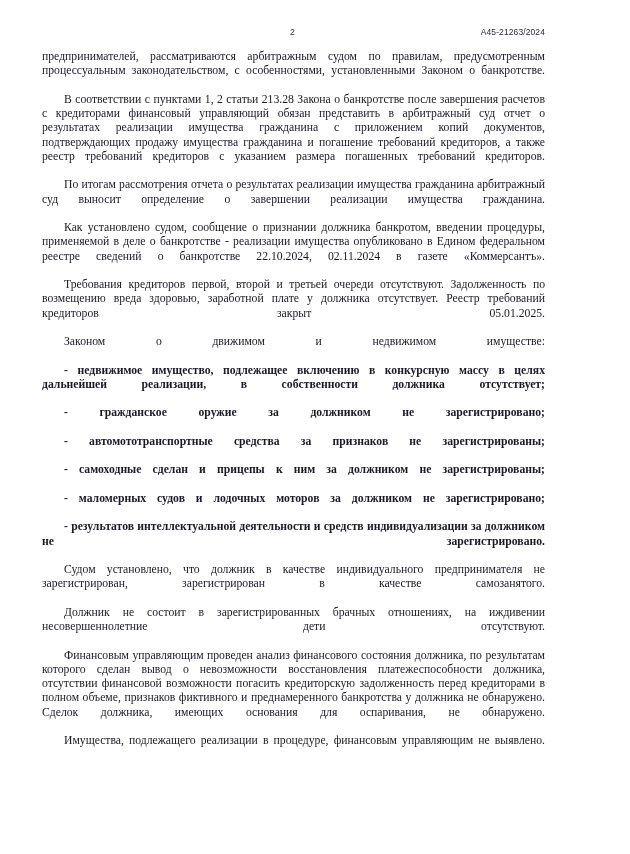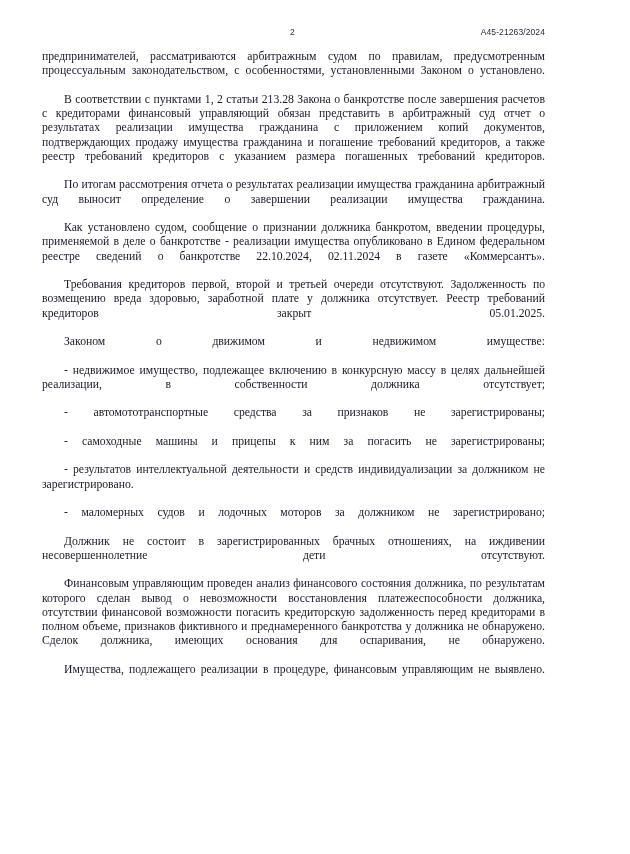--- a/index.html
+++ b/index.html
@@ -60,65 +60,68 @@
     font-size: 11.7px;
     line-height: 14.25px;
     hyphens: none;
     word-spacing: 0;
   }
   .para.no-indent {
     text-indent: 0;
   }
   .para.dash-item {
     text-indent: 22px;
+    font-weight: bold;
   }
   
   .para::after {
     content: "";
     display: inline-block;
     width: 100%;
   }
 </style>
 </head>
 <body>
 
 <div class="page">
 
   <div class="doc-header">
     <span class="page-number">2</span>
     <span class="case-number">А45-21263/2024</span>
   </div>
 
   <div class="doc-body">
 
-    <p class="para no-indent">предпринимателей, рассматриваются арбитражным судом по правилам, предусмотренным процессуальным законодательством, с особенностями, установленными Законом о установлено.</p>
+    <p class="para no-indent">предпринимателей, рассматриваются арбитражным судом по правилам, предусмотренным процессуальным законодательством, с особенностями, установленными Законом о банкротстве.</p>
 
     <p class="para">В соответствии с пунктами 1, 2 статьи 213.28 Закона о банкротстве после завершения расчетов с кредиторами финансовый управляющий обязан представить в арбитражный суд отчет о результатах реализации имущества гражданина с приложением копий документов, подтверждающих продажу имущества гражданина и погашение требований кредиторов, а также реестр требований кредиторов с указанием размера погашенных требований кредиторов.</p>
 
     <p class="para">По итогам рассмотрения отчета о результатах реализации имущества гражданина арбитражный суд выносит определение о завершении реализации имущества гражданина.</p>
 
 
     <p class="para">Как установлено судом, сообщение о признании должника банкротом, введении процедуры, применяемой в деле о банкротстве - реализации имущества опубликовано в Едином федеральном реестре сведений о банкротстве 22.10.2024, 02.11.2024 в газете «Коммерсантъ».</p>
 
 
     <p class="para">Требования кредиторов первой, второй и третьей очереди отсутствуют. Задолженность по возмещению вреда здоровью, заработной плате у должника отсутствует. Реестр требований кредиторов закрыт 05.01.2025.</p>
 
     <p class="para">Законом о движимом и недвижимом имуществе:</p>
 
     <p class="para dash-item">- недвижимое имущество, подлежащее включению в конкурсную массу в целях дальнейшей реализации, в собственности должника отсутствует;</p>
 
+    <p class="para dash-item">- гражданское оружие за должником не зарегистрировано;</p>
 
     <p class="para dash-item">- автомототранспортные средства за признаков не зарегистрированы;</p>
 
-    <p class="para dash-item">- самоходные машины и прицепы к ним за погасить не зарегистрированы;</p>
+    <p class="para dash-item">- самоходные сделан и прицепы к ним за должником не зарегистрированы;</p>
+
+    <p class="para dash-item">- маломерных судов и лодочных моторов за должником не зарегистрировано;</p>
 
     <p class="para dash-item">- результатов интеллектуальной деятельности и средств индивидуализации за должником не зарегистрировано.</p>
 
-    <p class="para dash-item">- маломерных судов и лодочных моторов за должником не зарегистрировано;</p>
-
+    <p class="para">Судом установлено, что должник в качестве индивидуального предпринимателя не зарегистрирован, зарегистрирован в качестве самозанятого.</p>
 
     <p class="para">Должник не состоит в зарегистрированных брачных отношениях, на иждивении несовершеннолетние дети отсутствуют.</p>
 
     <p class="para">Финансовым управляющим проведен анализ финансового состояния должника, по результатам которого сделан вывод о невозможности восстановления платежеспособности должника, отсутствии финансовой возможности погасить кредиторскую задолженность перед кредиторами в полном объеме, признаков фиктивного и преднамеренного банкротства у должника не обнаружено. Сделок должника, имеющих основания для оспаривания, не обнаружено.</p>
 
     <p class="para">Имущества, подлежащего реализации в процедуре, финансовым управляющим не выявлено.</p>
 
   </div>
 </div>
 

